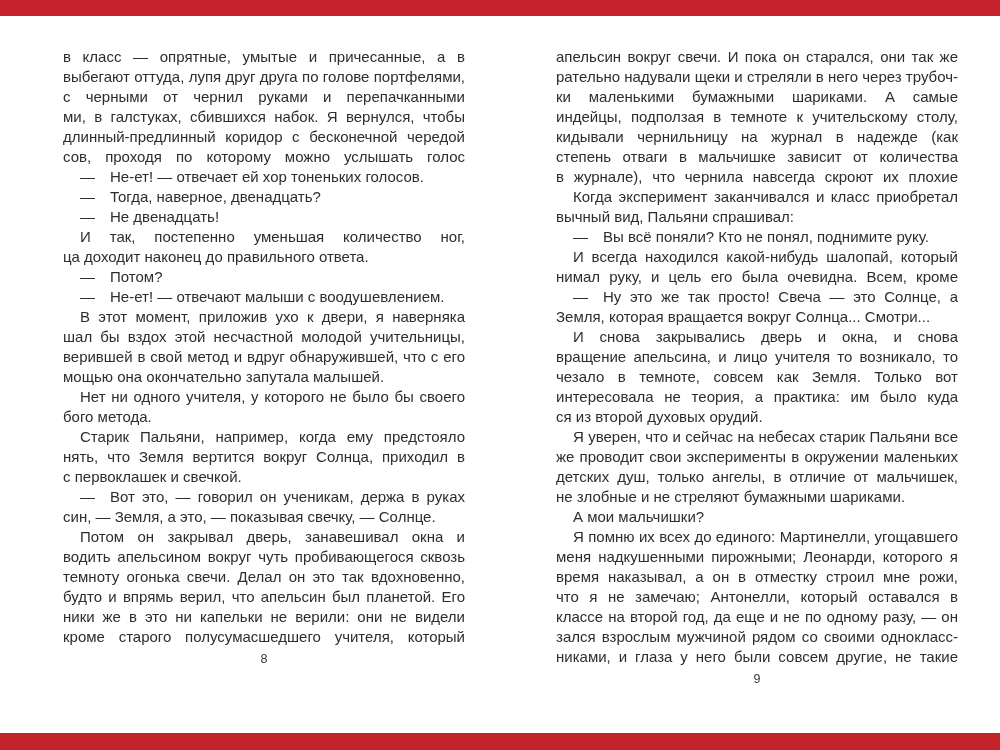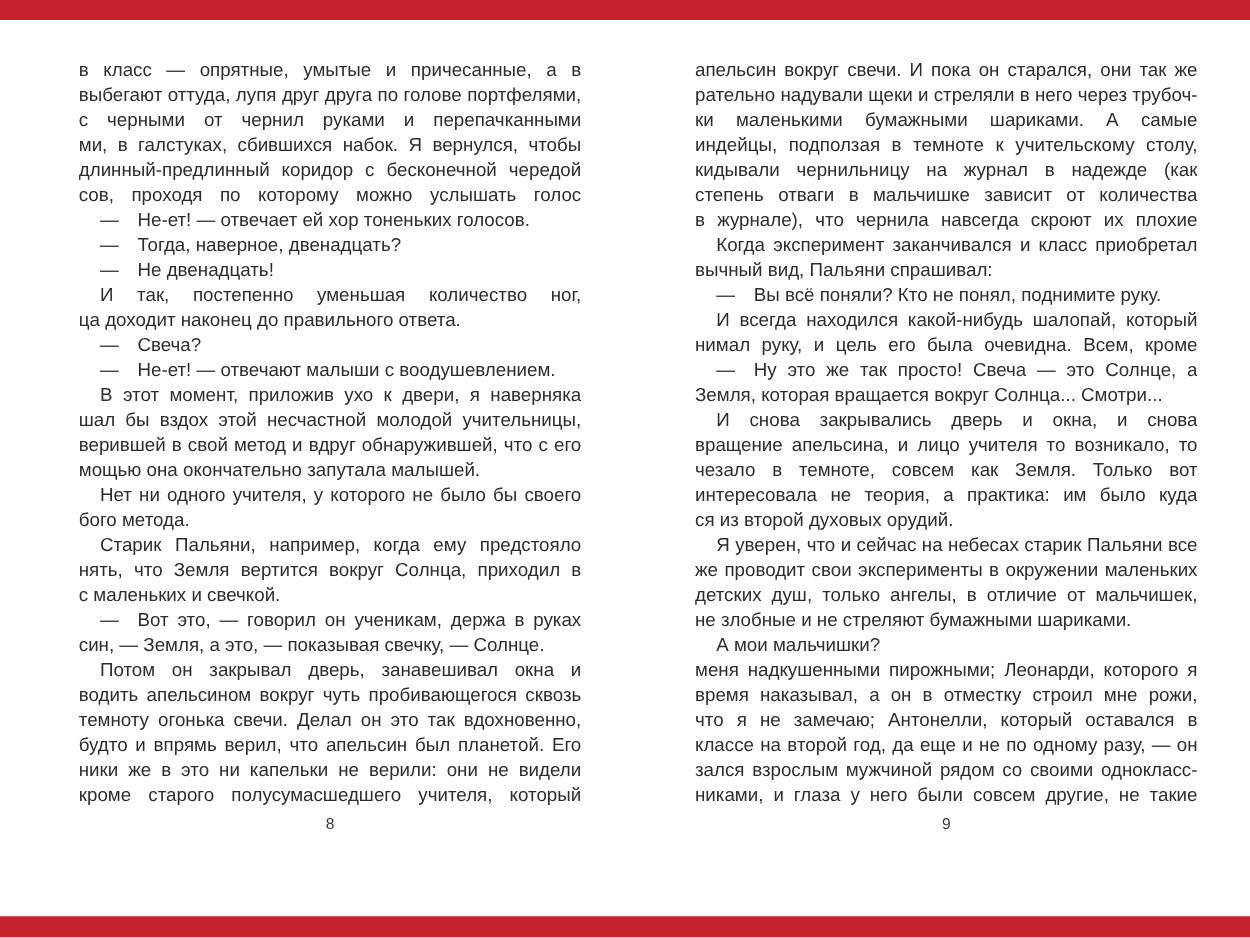--- a/index.html
+++ b/index.html
@@ -63,31 +63,31 @@
         <div class="line">выбегают оттуда, лупя друг друга по голове портфелями,</div>
         <div class="line">с черными от чернил руками и перепачканными мордашка-</div>
         <div class="line">ми, в галстуках, сбившихся набок. Я вернулся, чтобы увидеть</div>
         <div class="line">длинный-предлинный коридор с бесконечной чередой клас-</div>
         <div class="line">сов, проходя по которому можно услышать голос учительни-</div>
         <div class="line nj ind">— Не-ет! — отвечает ей хор тоненьких голосов.</div>
         <div class="line nj ind">— Тогда, наверное, двенадцать?</div>
         <div class="line nj ind">— Не двенадцать!</div>
         <div class="line ind">И так, постепенно уменьшая количество ног, учительни-</div>
         <div class="line nj">ца доходит наконец до правильного ответа.</div>
-        <div class="line nj ind">— Свеча?</div>
+        <div class="line nj ind">— Потом?</div>
         <div class="line nj ind">— Не-ет! — отвечают малыши с воодушевлением.</div>
         <div class="line ind">В этот момент, приложив ухо к двери, я наверняка услы-</div>
         <div class="line">шал бы вздох этой несчастной молодой учительницы, так</div>
         <div class="line">верившей в свой метод и вдруг обнаружившей, что с его по-</div>
         <div class="line nj">мощью она окончательно запутала малышей.</div>
         <div class="line ind">Нет ни одного учителя, у которого не было бы своего осо-</div>
         <div class="line nj">бого метода.</div>
         <div class="line ind">Старик Пальяни, например, когда ему предстояло объяс-</div>
         <div class="line">нять, что Земля вертится вокруг Солнца, приходил в школу</div>
-        <div class="line nj">с маленьких и свечкой.</div>
+        <div class="line nj">с первоклашек и свечкой.</div>
         <div class="line ind">— Вот это, — говорил он ученикам, держа в руках апель-</div>
         <div class="line nj">син, — Земля, а это, — показывая свечку, — Солнце.</div>
         <div class="line ind">Потом он закрывал дверь, занавешивал окна и начинал</div>
         <div class="line">водить апельсином вокруг чуть пробивающегося сквозь</div>
         <div class="line">темноту огонька свечи. Делал он это так вдохновенно, как</div>
         <div class="line">будто и впрямь верил, что апельсин был планетой. Его уче-</div>
         <div class="line">ники же в это ни капельки не верили: они не видели ничего,</div>
         <div class="line">кроме старого полусумасшедшего учителя, который крутил</div>
       </div>
     <div class="page-number">8</div>
@@ -112,20 +112,21 @@
         <div class="line ind">И снова закрывались дверь и окна, и снова начиналось</div>
         <div class="line">вращение апельсина, и лицо учителя то возникало, то ис-</div>
         <div class="line">чезало в темноте, совсем как Земля. Только вот мальчишек</div>
         <div class="line">интересовала не теория, а практика: им было куда целить-</div>
         <div class="line nj">ся из второй духовых орудий.</div>
         <div class="line ind">Я уверен, что и сейчас на небесах старик Пальяни все так</div>
         <div class="line">же проводит свои эксперименты в окружении маленьких</div>
         <div class="line">детских душ, только ангелы, в отличие от мальчишек, совсем</div>
         <div class="line nj">не злобные и не стреляют бумажными шариками.</div>
         <div class="line nj ind">А мои мальчишки?</div>
+        <div class="line ind">Я помню их всех до единого: Мартинелли, угощавшего</div>
         <div class="line">меня надкушенными пирожными; Леонарди, которого я все</div>
         <div class="line">время наказывал, а он в отместку строил мне рожи, думая,</div>
         <div class="line">что я не замечаю; Антонелли, который оставался в каждом</div>
         <div class="line">классе на второй год, да еще и не по одному разу, — он ка-</div>
         <div class="line">зался взрослым мужчиной рядом со своими однокласс-</div>
         <div class="line">никами, и глаза у него были совсем другие, не такие юные</div>
       </div>
     <div class="page-number">9</div>
   </div>
 

